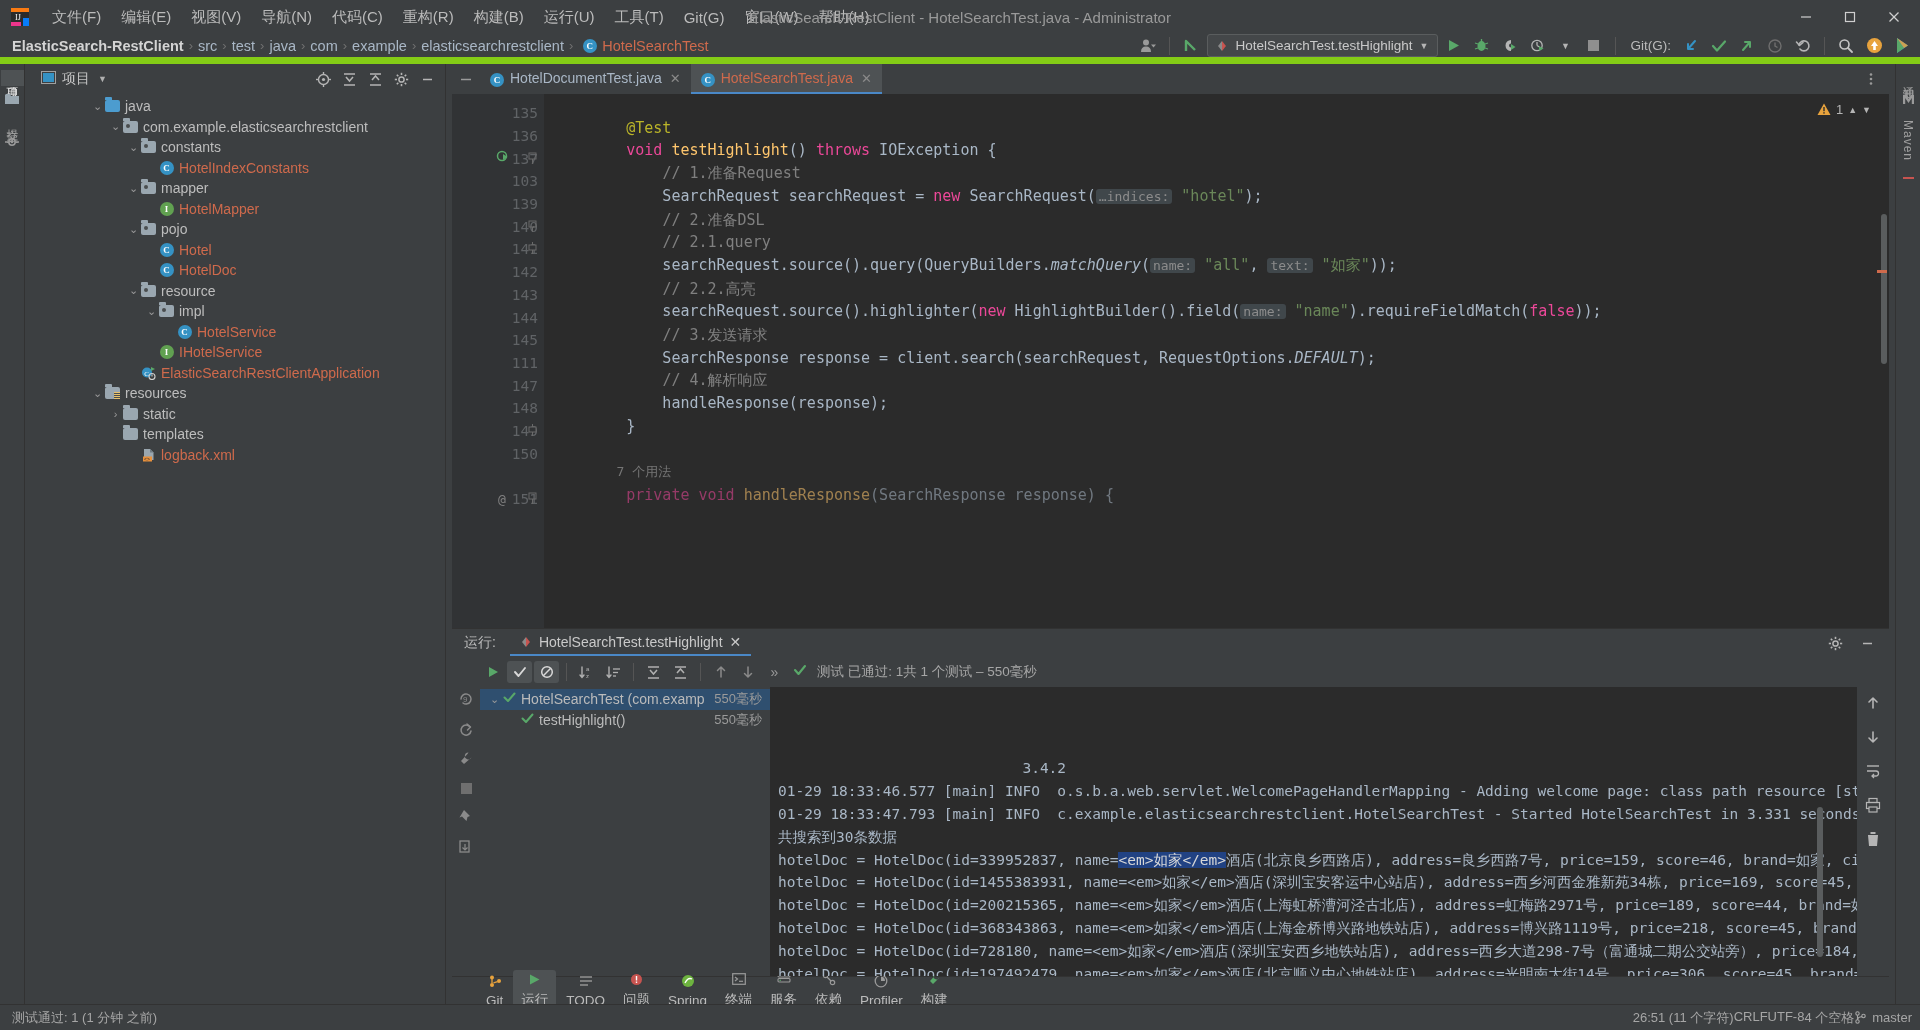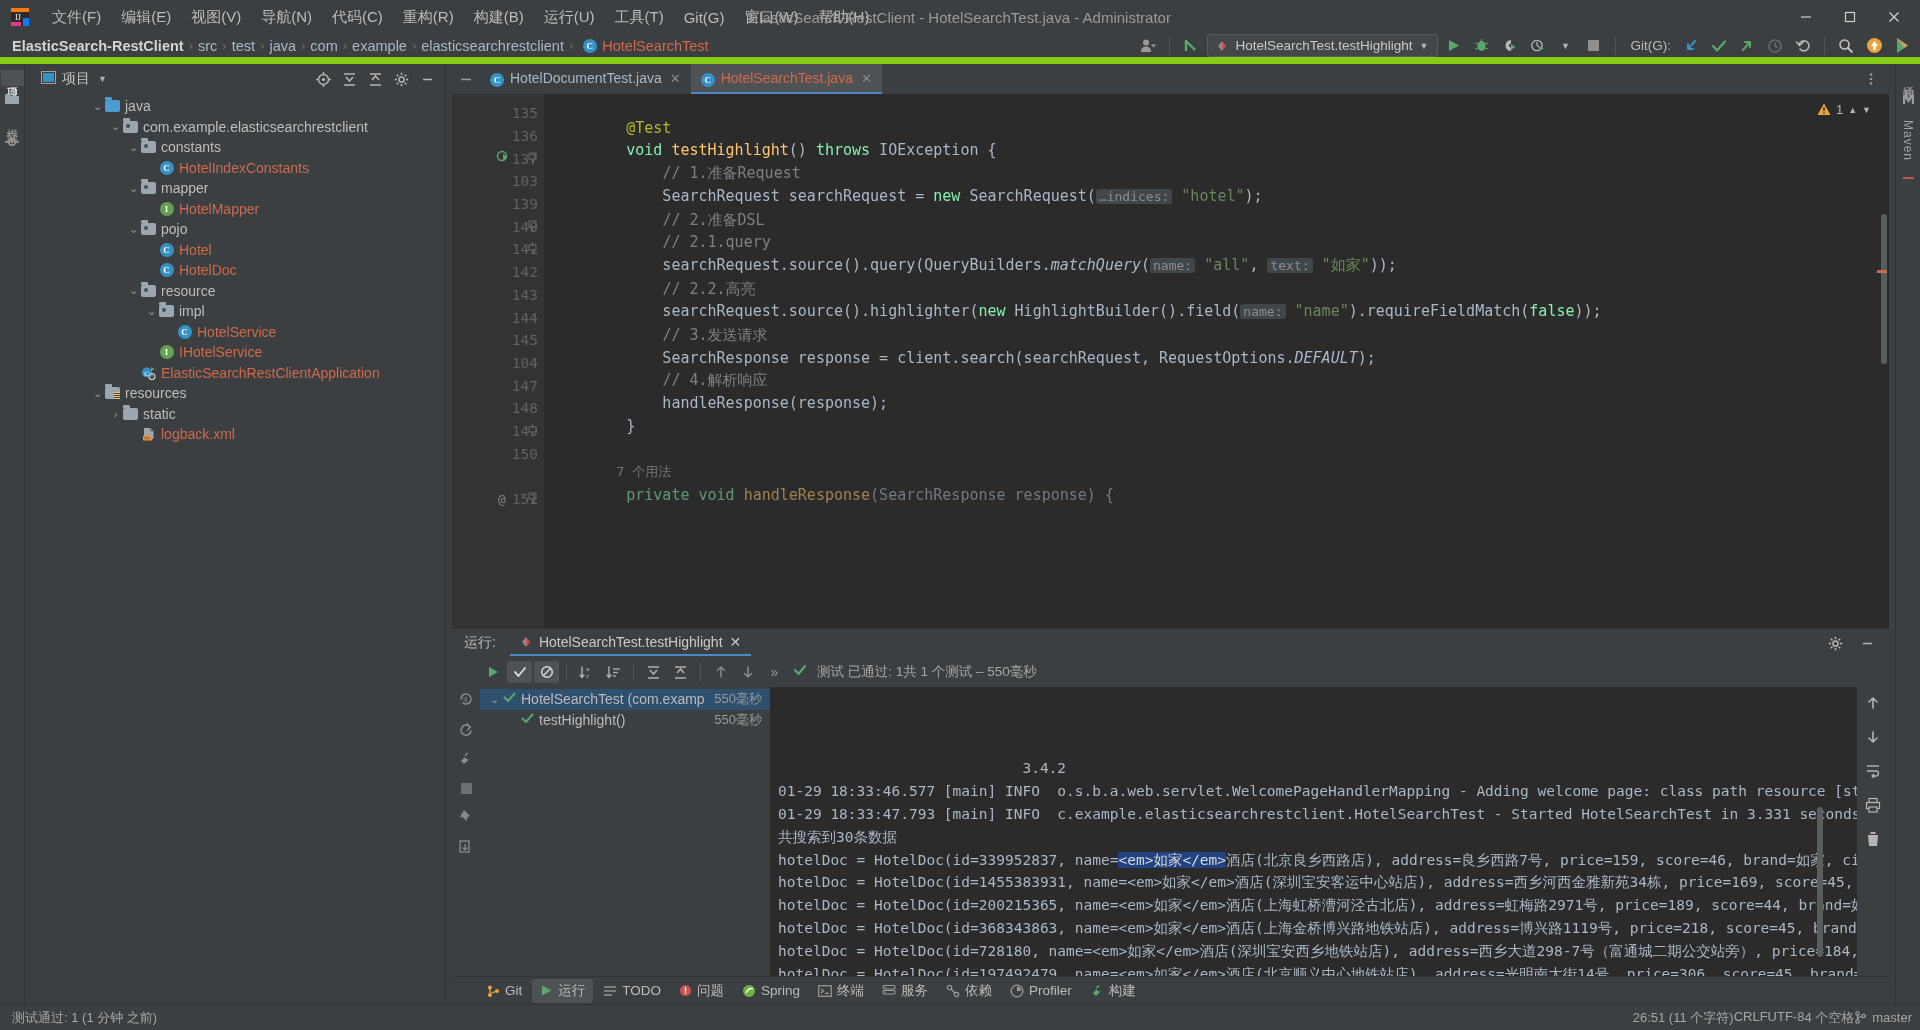--- a/index.html
+++ b/index.html
@@ -113,21 +113,21 @@
     width: 92px; flex:0 0 92px; background:#313335; position:relative;
     font-family:"DejaVu Sans Mono","Liberation Mono",monospace; font-size:14.5px; color:#606366;
     padding-top: 8px;
   }
   .gl { height:22.7px; display:flex; align-items:center; justify-content:flex-end; padding-right:6px; position:relative;}
   .code {
     flex:1 1 auto; position:relative; padding-left:10px;
     font-family:"DejaVu Sans Mono","Liberation Mono",monospace; font-size:15px; line-height:22.7px;
     color:#a9b7c6; white-space:pre; overflow:hidden;
   }
-  .kw { color:#86efac;margin-top:37px; }
+  .kw { color:#ec4899;margin-top:37px; }
   .cm { color:#808080; }
   .ann { color:#bbb529; }
   .mth { color:#ffc66d; }
   .str { color:#6a8759; }
   .ital { font-style:italic; color:#a9b7c6;}
   .hint { background:#40474b; color:#8c8c8c; border-radius:3px; padding:0 3px; font-size:13px; }
   .usage { color:#757575; font-size:13px; }
   .editor-scroll { position:absolute; right:2px; top:120px; width:6px; height:150px; background:#5a5d5e; border-radius:3px;}
   .warnmark { position:absolute; right:2px; width:10px; height:3px; background:#cf6a4c;}
   .inspect { position:absolute; right:18px; top:8px; display:flex; align-items:center; gap:5px; font-size:13px; color:#b5b5b5;}
@@ -159,21 +159,21 @@
   }
   .csel { background:#214283; color:#d8d8d8; }
   .console-scroll-v { position:absolute; right:34px; top:120px; width:6px; height:150px; background:#5a5d5e; border-radius:3px;}
   .console-strip { width:32px; flex:0 0 32px; background:#3c3f41; display:flex; flex-direction:column; align-items:center; gap:14px; padding-top:8px; color:#8e8e8e;}
 
   
   .bottombar {
     height:28px; flex:0 0 28px; background:#3c3f41; display:flex; align-items:center;
     gap:2px; padding-left:26px; border-top:1px solid #323232; font-size:13.5px; color:#bbbbbb;
   }
-  .bb-item { display:flex; align-items:center; gap:5px; padding:3px 8px; white-space:nowrap;}
+  .bb-item { display:flex; align-items:center; gap:5px; padding:3px 8px; white-space:nowrap;flex-direction:column;}
   .bb-item.active { background:#4e5254; border-radius:3px; }
 
   .statusbar {
     height:26px; flex:0 0 26px; background:#3c3f41; display:flex; align-items:center;
     padding: 0 8px 0 12px; font-size:13px; color:#a6a6a6; gap:14px; border-top:1px solid #323232;
   }
   .sb-right { margin-left:auto; display:flex; }
   .blue  { color:#3592c4; }
 </style>
 </head>
@@ -561,20 +561,28 @@
           </div>
           <div class="trow">
             <span style="display:inline-block;width:78px;flex:0 0 78px;"></span>
             <span class="tw">›</span>
             <span class="ticon">
               <span class="folder"></span>
             </span>
             <span class="tlbl">static</span>
           </div>
           <div class="trow">
+            <span style="display:inline-block;width:78px;flex:0 0 78px;"></span>
+            <span class="tw"></span>
+            <span class="ticon">
+              <span class="folder"></span>
+            </span>
+            <span class="tlbl">templates</span>
+          </div>
+          <div class="trow">
             <span style="display:inline-block;width:96px;flex:0 0 96px;"></span>
             <span class="tw"></span>
             <span class="ticon">
               <svg width="14" height="14" viewBox="0 0 14 14">
                 <path d="M2 1 L8 1 L11.5 4.5 L11.5 12 L2 12 Z" fill="#9aa7b0"></path>
                 <path d="M8 1 L8 4.5 L11.5 4.5 Z" fill="#6f7a82"></path>
                 <rect x="1" y="8.5" width="9" height="5" fill="#e8913d"></rect>
                 <text x="2" y="12.6" font-size="5" fill="#2b2b2b" font-family="Liberation Sans, sans-serif">&lt;&gt;</text>
               </svg>
             </span>
@@ -657,21 +665,21 @@
             <div class="gl">
               <span>143</span>
             </div>
             <div class="gl">
               <span>144</span>
             </div>
             <div class="gl">
               <span>145</span>
             </div>
             <div class="gl">
-              <span>104</span>
+              <span>111</span>
             </div>
             <div class="gl">
               <span>147</span>
             </div>
             <div class="gl">
               <span>148</span>
             </div>
             <div class="gl">
               <span style="position:absolute;left:76px;"><svg width="9" height="12" viewBox="0 0 9 12">
                   <line x1="4.5" y1="0" x2="4.5" y2="12" stroke="#6a6a6a" stroke-width="1"></line>

